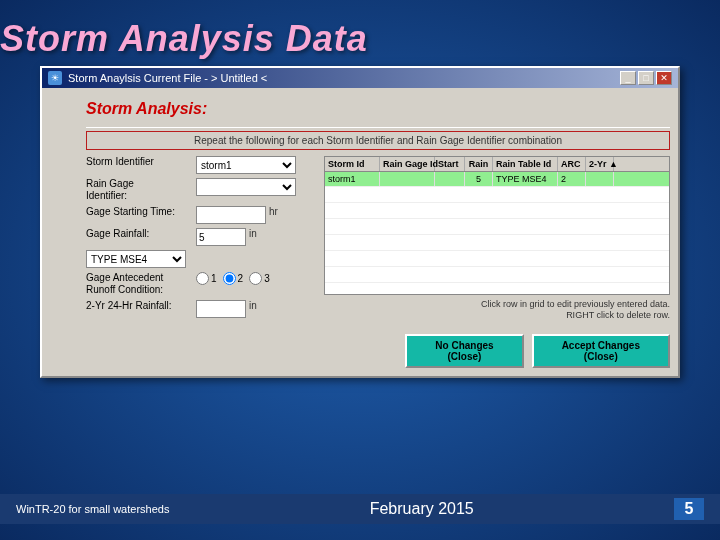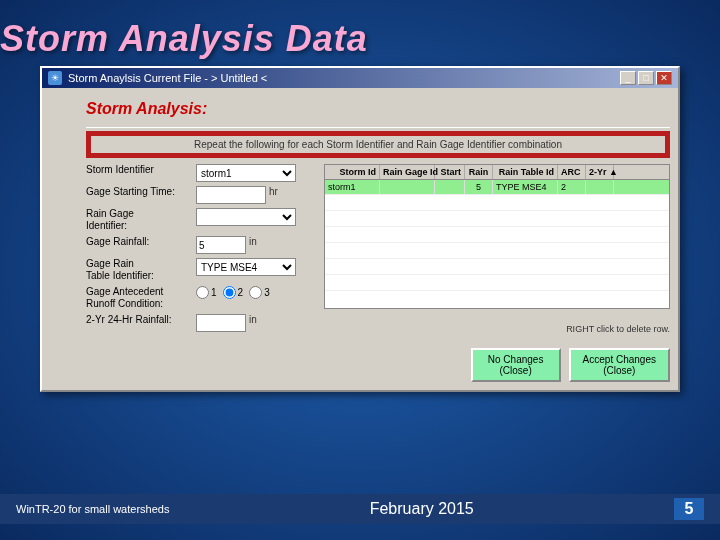--- a/index.html
+++ b/index.html
@@ -106,21 +106,21 @@
       font-weight: bold;
       font-style: italic;
       padding: 4px 0 6px;
     }
 
     .repeat-notice {
       text-align: center;
       font-size: 10px;
       color: #333;
       background: #d4d0c8;
-      border: 5px solid #b91c1c;
+      border: 1px solid #b91c1c;
       padding: 3px;
       margin-bottom: 6px;
     }
 
     .main-area {
       display: flex;
       gap: 8px;
     }
 
     
@@ -200,21 +200,21 @@
       background: #d4d0c8;
       border-bottom: 1px solid #888;
     }
 
     .grid-col-header {
       border-right: 1px solid #aaa;
       padding: 2px 3px;
       font-size: 9px;
       font-weight: bold;
       white-space: nowrap;
-      text-align: right;
+      text-align: left;
     }
 
     .grid-row {
       display: flex;
       border-bottom: 1px solid #eee;
     }
 
     .grid-row.selected {
       background: #90ee90;
     }
@@ -247,29 +247,30 @@
     
     .button-row {
       display: flex;
       justify-content: flex-end;
       gap: 8px;
       margin-top: 8px;
       padding-top: 4px;
     }
 
     .win-btn {
-      background: #86efac;
+      background: #14b8a6;
       border: 2px solid #888;
       border-top-color: #fff;
       border-left-color: #fff;
       font-size: 10px;
-      padding: 4px 12px;
+      padding: 4px 28px;
       cursor: pointer;
       text-align: center;
       min-width: 90px;
+      font-weight: bold;
     }
 
     
     .footer {
       position: absolute;
       bottom: 16px;
       left: 0;
       right: 0;
       height: 30px;
       background: #1a3a70;
@@ -335,40 +336,39 @@
       <div class="form-panel">
 
         <div class="form-row">
           <div class="form-label">Storm Identifier</div>
           <select class="form-select">
             <option>storm1</option>
           </select>
         </div>
 
         <div class="form-row">
-          <div class="form-label">Gage Starting Time:</div>
-          <input class="form-input form-input-md" type="text" value="" style="">
-          <span class="unit-label">hr</span>
-        </div>
-
-        <div class="form-row">
           <div class="form-label">Rain Gage<br>Identifier:</div>
           <select class="form-select">
             <option></option>
           </select>
         </div>
 
         <div class="form-row">
+          <div class="form-label">Gage Starting Time:</div>
+          <input class="form-input form-input-md" type="text" value="" style="">
+          <span class="unit-label">hr</span>
+        </div>
+
+        <div class="form-row">
           <div class="form-label">Gage Rainfall:</div>
           <input class="form-input form-input-sm" type="text" value="5" style="">
           <span class="unit-label">in</span>
         </div>
 
         <div class="form-row">
-          <div class="form-label">Gage Rain<br>Table Identifier:</div>
           <select class="form-select">
             <option>TYPE MSE4</option>
           </select>
         </div>
 
         <div class="form-row">
           <div class="form-label">Gage Antecedent<br>Runoff Condition:</div>
           <div class="radio-group">
             <div class="radio-item">
               <input type="radio" name="arc" value="1" style="">
@@ -417,21 +417,21 @@
           </div>
 
           <div class="grid-row" style="height:16px;"></div>
           <div class="grid-row" style="height:16px;"></div>
           <div class="grid-row" style="height:16px;"></div>
           <div class="grid-row" style="height:16px;"></div>
           <div class="grid-row" style="height:16px;"></div>
           <div class="grid-row" style="height:16px;"></div>
         </div>
         <div class="grid-hint">
-          <br>
+          <span>Click row in grid to edit previously entered data.</span><br>
           <span>RIGHT click to delete row.</span>
         </div>
       </div>
     </div>
 
     <div class="button-row">
       <button class="win-btn">No Changes<br>(Close)</button>
       <button class="win-btn">Accept Changes<br>(Close)</button>
     </div>
   </div>

